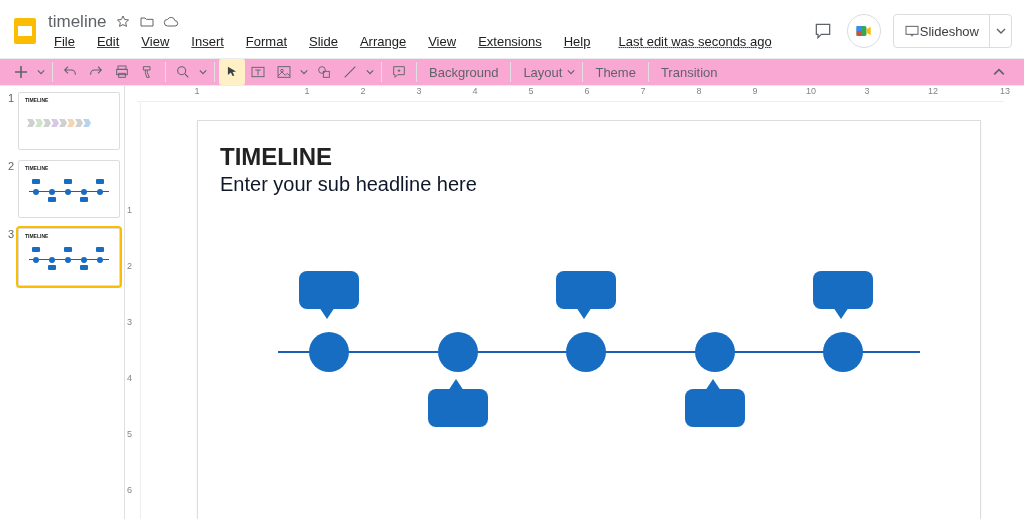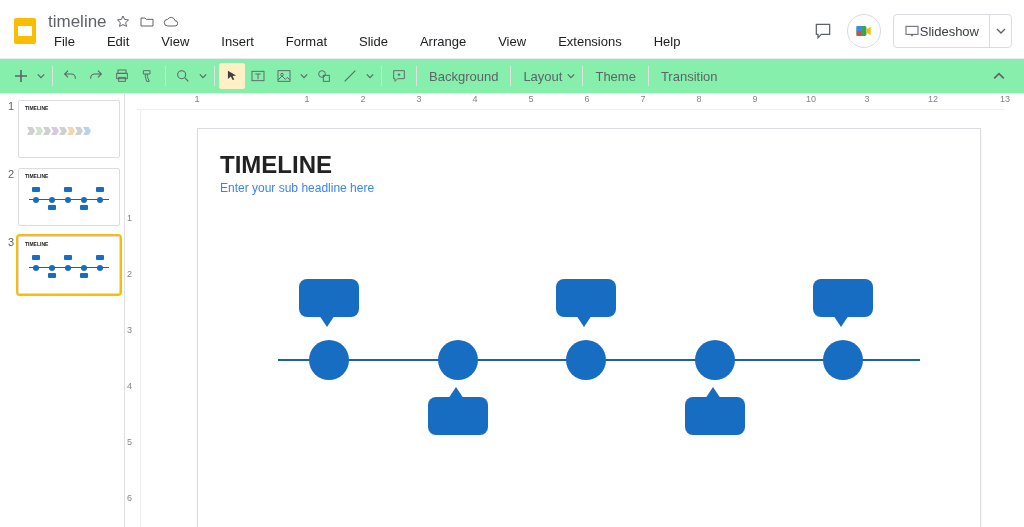--- a/index.html
+++ b/index.html
@@ -23,21 +23,21 @@
   }
   .doc-icon {
     width: 34px; height: 34px;
     display: flex; align-items: center; justify-content: center;
     margin-right: 2px;
   }
   .doc-title-area { flex: 0 0 auto; }
   .title-row { display: flex; align-items: center; gap: 8px; padding-left: 4px; }
   .doc-title { font-size: 17px; color: #5f6368; letter-spacing: 0; }
   .title-icon { width: 16px; height: 16px; display:flex; align-items:center; justify-content:center; }
-  .menu-row { display: flex; align-items: center; gap: 20px; padding-left: 4px; }
+  .menu-row { display: flex; align-items: center; gap: 10px; padding-left: 4px; text-decoration: underline; }
   .menu-row span { padding: 2px 6px; color: #202124; font-size: 13px; }
   .last-edit { color:#80868b; text-decoration: underline dotted #9aa0a6; margin-left: 6px; }
 
   .header-spacer { flex: 1; }
   .header-right { display: flex; align-items: center; gap: 12px; }
   .hr-icon { width: 24px; height: 24px; display:flex; align-items:center; justify-content:center; }
   .meet-badge {
     width:34px; height:34px; border:1px solid #dadce0; border-radius:50%;
     display:flex; align-items:center; justify-content:center;
     background:#fff;
@@ -54,25 +54,25 @@
     background:#fbbc04;
     color:#3c4043;
     font-weight:500;
     height:34px; padding:0 14px;
     border-radius:4px;
   }
 
   
   .toolbar {
     display:flex; align-items:center;
-    height:36px;
+    height:28px;
     border-top:1px solid #ebebeb;
     border-bottom:1px solid #ebebeb;
     padding-left:8px;
-    background:#86efac;
+    background:#f9a8d4;
     position:relative;
   }
   .tb-btn {
     height:26px; min-width:26px;
     display:flex; align-items:center; justify-content:center;
     color:#5f6368;
     border-radius:2px;
   }
   .tb-sep { width:1px; height:20px; background:#e0e0e0; margin:0 4px; }
   .tb-text { padding:0 8px; color:#5f6368; }
@@ -116,21 +116,21 @@
   .ruler-v .num { position:absolute; left:2px; font-size:9px; color:#80868b; transform:translateY(-50%); }
   .slide {
     position:absolute;
     left:168px; top:48px;
     width:784px; height:440px;
     background:#fff;
     border:1px solid #dadce0;
     box-shadow:0 1px 2px rgba(0,0,0,.06);
   }
   .slide .ttl { font-size:24px; font-weight:700; color:#222; position:absolute; left:22px; top:22px; }
-  .slide .sub { font-size:12px; color:#3b82f6; position:absolute; left:22px; top:52px; }
+  .slide .sub { font-size:20px; color:#0f172a; position:absolute; left:22px; top:52px; }
 
   .timeline { position:absolute; left:80px; right:60px; top:230px; height:2px; background:#1a5fb4; }
   .tl-dot {
     width:40px; height:40px; border-radius:50%;
     background:#176dc2;
     position:absolute; top:-19px; transform:translateX(-50%);
   }
   .callout {
     width:60px; height:38px; border-radius:8px;
     background:#176dc2;
@@ -192,20 +192,21 @@
       <span>File</span>
       <span>Edit</span>
       <span>View</span>
       <span>Insert</span>
       <span>Format</span>
       <span>Slide</span>
       <span>Arrange</span>
       <span>View</span>
       <span>Extensions</span>
       <span>Help</span>
+      <span class="last-edit">Last edit was seconds ago</span>
     </div>
   </div>
   <div class="header-spacer"></div>
   <div class="header-right">
     <div class="hr-icon">
       <svg width="20" height="20" viewBox="0 0 24 24">
           <path fill="none" stroke="#5f6368" stroke-width="1.5" d="M4 4h16v12H10l-4 4V16H4z"></path>
         </svg>
     </div>
     <div class="meet-badge">

